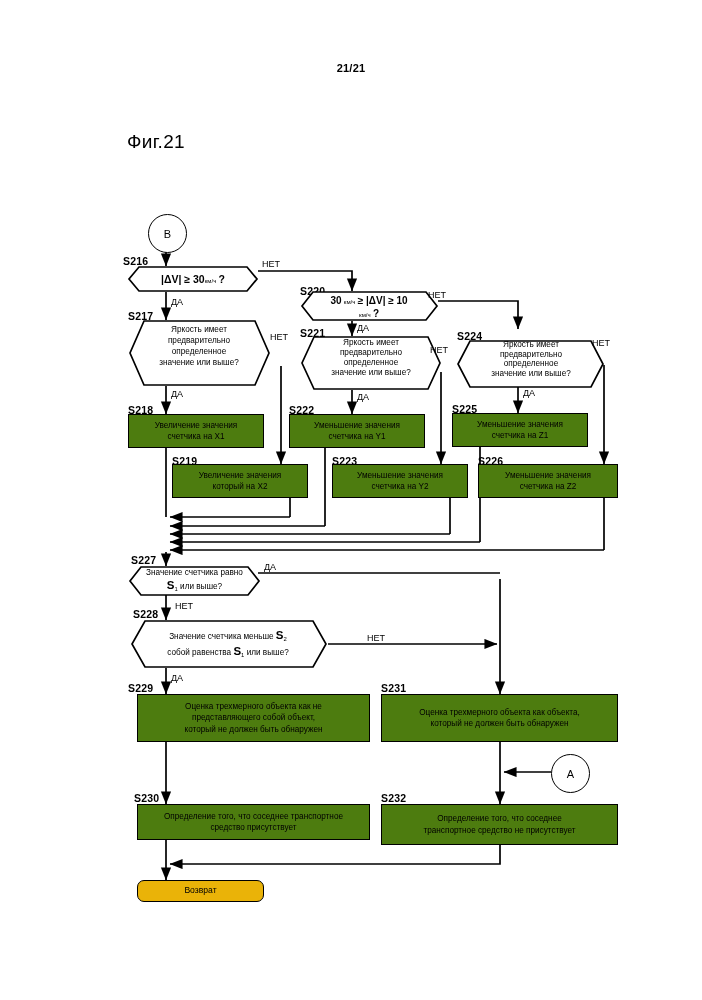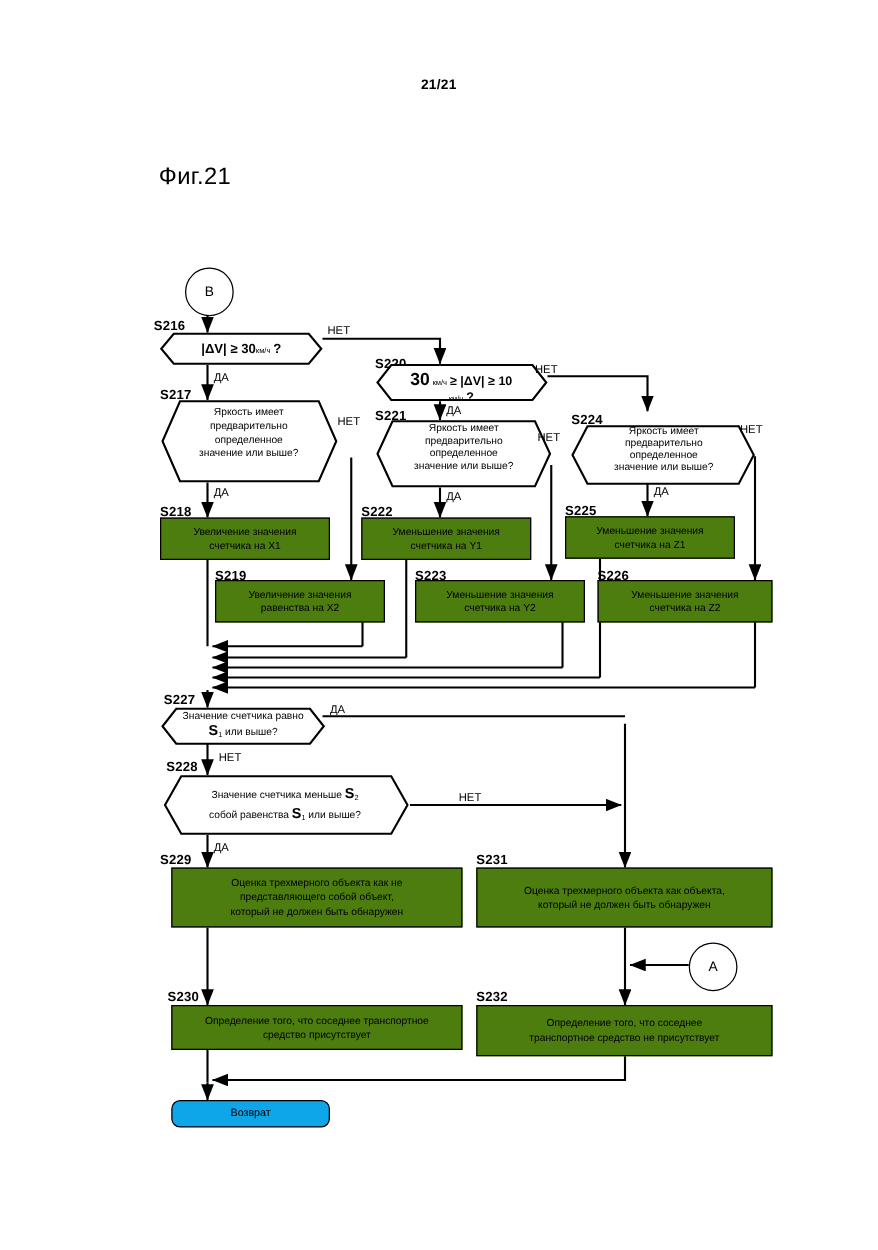--- a/index.html
+++ b/index.html
@@ -10,21 +10,21 @@
   .page-num{position:absolute;left:0;top:62px;width:702px;text-align:center;
             font-size:11px;font-weight:bold;letter-spacing:.2px;}
   .fig-label{position:absolute;left:127px;top:131px;font-size:19px;letter-spacing:.3px;}
 
   
   .node{position:absolute;box-sizing:border-box;display:flex;align-items:center;
         justify-content:center;text-align:center;}
   .proc{border:1.6px solid #000;background:#4d7c0f;text-align:center;}
   .proc .txt{font-size:8.2px;line-height:1.38;padding:0 4px;}
 
-  .term{border:1.6px solid #000;background:#0ea5e9;border-radius:7px;}
+  .term{border:1.6px solid #000;background:#eab308;border-radius:7px;}
   .term .txt{font-size:8.6px;line-height:1.3;}
 
   .hexwrap{position:absolute;}
   .hexwrap svg{position:absolute;left:0;top:0;overflow:visible;}
   .hexwrap .txt{position:absolute;left:0;top:0;width:100%;height:100%;
                 display:flex;align-items:center;justify-content:center;
                 text-align:center;font-size:8.2px;line-height:1.35;
                 padding:0 16px;box-sizing:border-box;}
 
   .conn{position:absolute;border:1.7px solid #000;border-radius:50%;background:#fff;
@@ -136,21 +136,21 @@
   </div>
   <div class="blab" style="left:262px;top:259px;">НЕТ</div>
   <div class="blab" style="left:171px;top:297px;">ДА</div>
 
   <div class="sid" style="left:300px;top:285px;">S220</div>
   <div class="hexwrap" style="left:300px;top:291px;width:138px;height:30px;">
     <svg width="138" height="30" viewBox="0 0 138 30">
         <path d="M13,1 L126,1 L137,15 L126,29 L13,29 L2,15 Z" fill="#fff" stroke="#000" stroke-width="1.7"></path>
       </svg>
     <div class="txt" style="padding:0 12px;display:block;padding-top:3px;">
-      <div><b style="font-size:14px;">30</b> <span class="unit">км/ч</span> <b style="font-size:10px;">≥ |ΔV| ≥ 10</b></div>
+      <div><b style="font-size:10px;">30</b> <span class="unit">км/ч</span> <b style="font-size:10px;">≥ |ΔV| ≥ 10</b></div>
       <div style="margin-top:-1px;"><span class="unit">км/ч</span> <b style="font-size:10px;">?</b></div>
     </div>
   </div>
   <div class="blab" style="left:428px;top:290px;">НЕТ</div>
   <div class="blab" style="left:357px;top:323px;">ДА</div>
 
   <div class="sid" style="left:128px;top:310px;">S217</div>
   <div class="hexwrap" style="left:128px;top:320px;width:142px;height:66px;">
     <svg width="142" height="66" viewBox="0 0 142 66">
         <path d="M16,1 L127,1 L141,33 L127,65 L16,65 L2,33 Z" fill="#fff" stroke="#000" stroke-width="1.7"></path>
@@ -216,21 +216,21 @@
     <div class="txt">
       <div>Уменьшение значения</div>
       <div>счетчика на Z1</div>
     </div>
   </div>
 
   <div class="sid" style="left:172px;top:455px;">S219</div>
   <div class="node proc" style="left:172px;top:464px;width:136px;height:34px;">
     <div class="txt">
       <div>Увеличение значения</div>
-      <div>равенства на X2</div>
+      <div>который на X2</div>
     </div>
   </div>
 
   <div class="sid" style="left:332px;top:455px;">S223</div>
   <div class="node proc" style="left:332px;top:464px;width:136px;height:34px;">
     <div class="txt">
       <div>Уменьшение значения</div>
       <div>счетчика на Y2</div>
     </div>
   </div>

